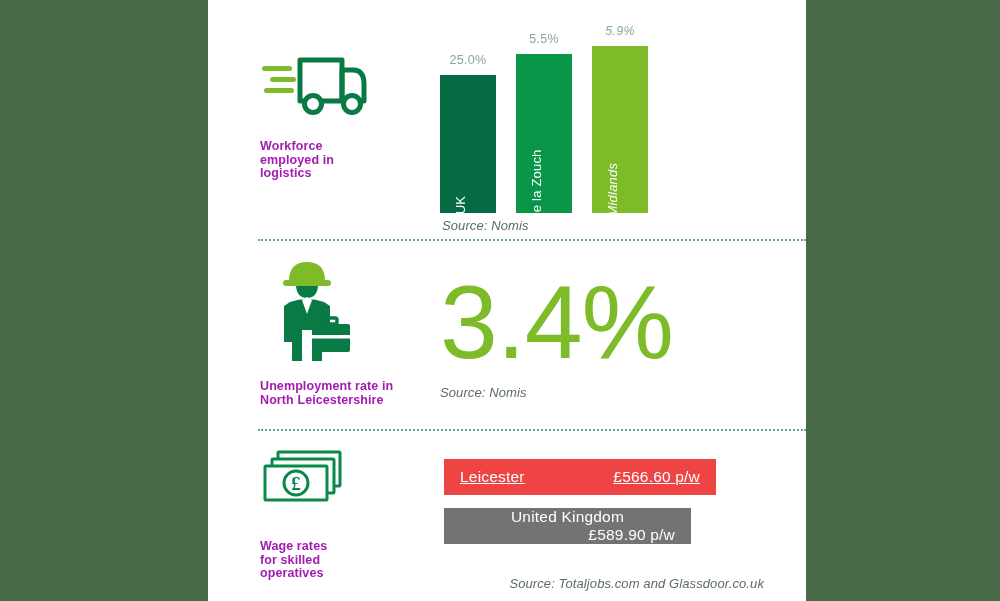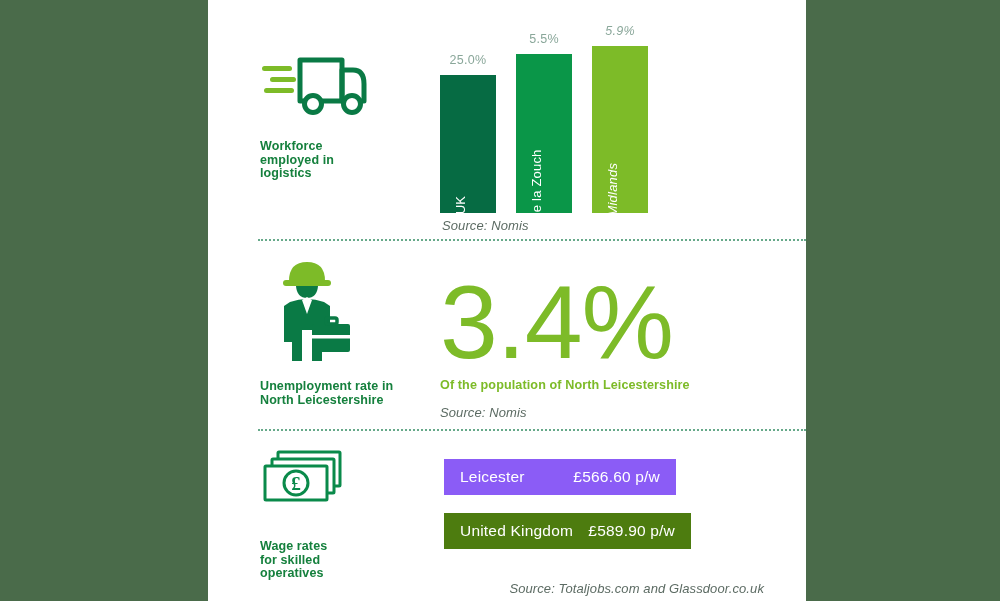--- a/index.html
+++ b/index.html
@@ -23,21 +23,21 @@
   .section { position: absolute; left: 0; top: 0; width: 598px; }
   .icon-col {
     position: absolute;
     left: 52px;
     width: 160px;
     text-align: left;
   }
   .icon-box { width: 108px; height: 84px; position: relative; }
   .icon-caption {
     margin-top: 10px;
-    color: #15803d;
+    color: #a21caf;
     font-weight: bold;
     font-size: 12.5px;
     line-height: 13.5px;
     letter-spacing: 0.1px;
   }
   .source {
     font-size: 13px;
     font-style: italic;
     color: #5c6b63;
     letter-spacing: 0.1px;
@@ -203,21 +203,20 @@
         </svg>
       </div>
       <div class="icon-caption" style="margin-top:14px;">
         <div>Unemployment rate in</div>
         <div>North Leicestershire</div>
       </div>
     </div>
 
     <div id="bigstat">
       <div class="bigstat-number">3.4%</div>
-      <div class="bigstat-caption">Of the population of North Leicestershire</div>
       <div class="source bigstat-source">Source: Nomis</div>
     </div>
 
   </div>
 
   <div class="divider" style="top:429px;"></div>
 
   <div class="section">
 
     <div class="icon-col" style="top:448px;">
@@ -231,25 +230,25 @@
         </svg>
       </div>
       <div class="icon-caption" style="margin-top:24px;">
         <div>Wage rates</div>
         <div>for skilled</div>
         <div>operatives</div>
       </div>
     </div>
 
     <div id="wagebars">
-      <div class="wage-bar" style="width:232px; background:#8b5cf6;">
+      <div class="wage-bar" style="width:272px; background:#ef4444;text-decoration:underline;">
         <span class="wage-name">Leicester</span>
         <span class="wage-amount">£566.60 p/w</span>
       </div>
-      <div class="wage-bar" style="width:247px; background:#4d7c0f; margin-top:18px;">
+      <div class="wage-bar" style="width:247px; background:#737373; margin-top:13px;flex-direction:column;">
         <span class="wage-name">United Kingdom</span>
         <span class="wage-amount">£589.90 p/w</span>
       </div>
       <div class="source wage-source">Source: Totaljobs.com and Glassdoor.co.uk</div>
     </div>
 
   </div>
 
 </div>
 

